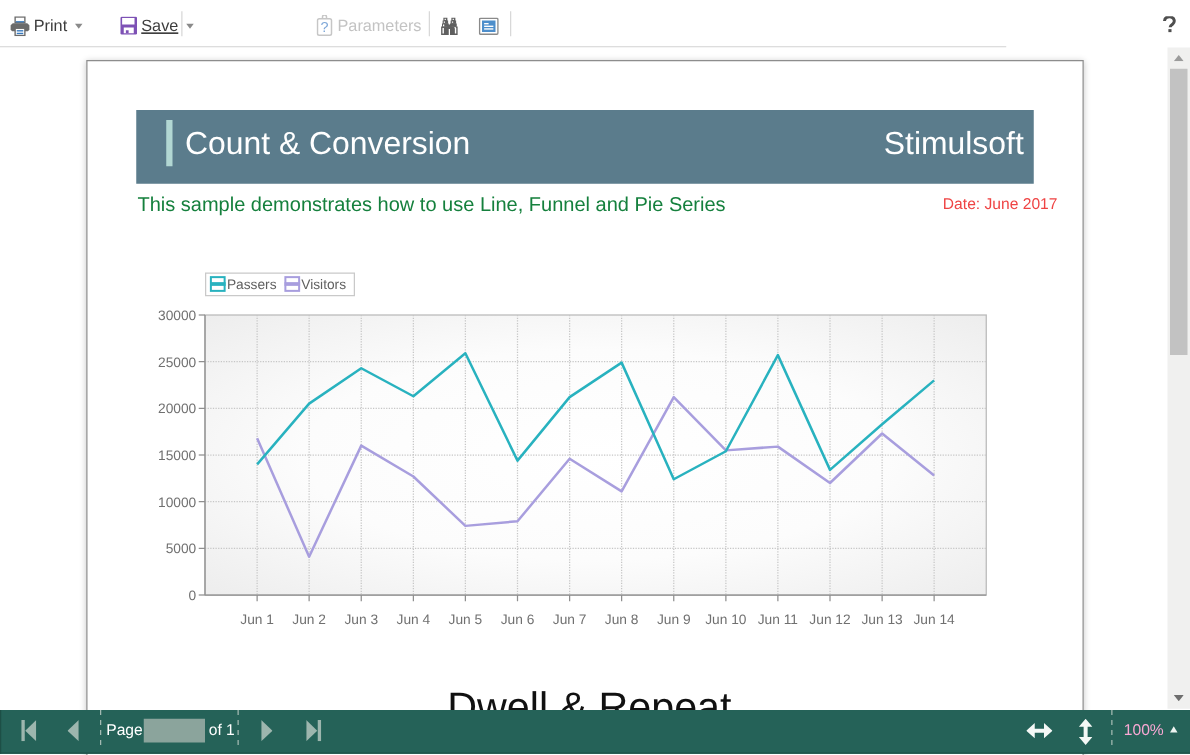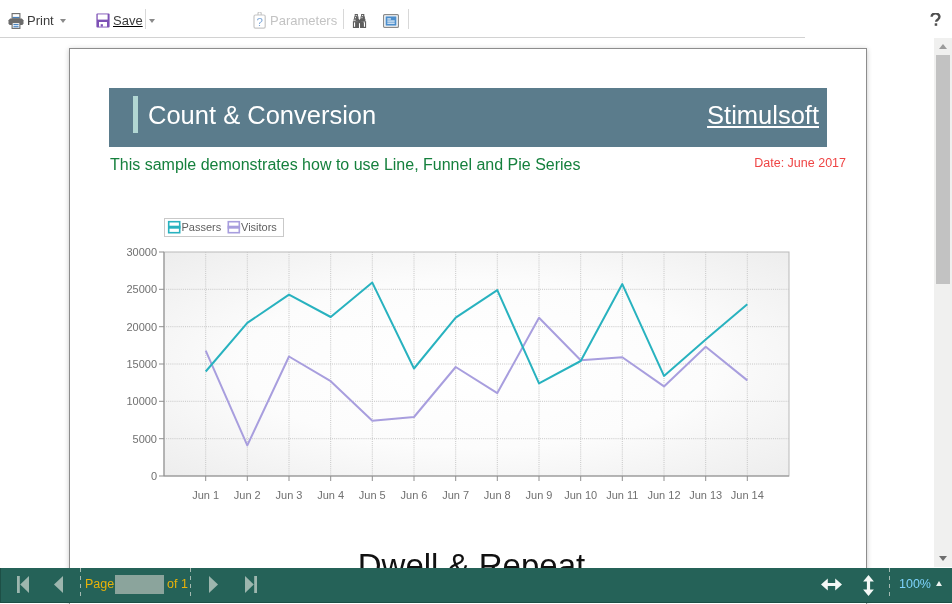--- a/index.html
+++ b/index.html
@@ -20,37 +20,37 @@
   
   #content { position:absolute; left:0; top:38px; width:952px; height:530px; background:#fff; }
   #page { position:absolute; left:69px; top:48px; width:798px; height:570px;
     background:#fff; border:1px solid #8d8d8d; box-shadow:0 1px 5px rgba(0,0,0,0.22); }
 
   #banner { position:absolute; left:109px; top:88px; width:718px; height:59px; background:#5b7c8c; }
   #accent { position:absolute; left:133px; top:96px; width:5px; height:37px; background:#b2d7d3; }
   #title { position:absolute; left:148px; top:88px; height:59px; line-height:54px;
     font-size:25.5px; color:#fff; }
   #stim { position:absolute; right:0; left:109px; width:710px; top:88px; height:57px; line-height:54px;
-    font-size:25.5px; color:#fff; text-align:right;text-decoration:underline; }
+    font-size:25.5px; color:#fff; text-align:right; }
   #subtitle { position:absolute; left:110px; top:156px; font-size:16px; color:#15803d; }
   #datetxt { position:absolute; left:546px; top:156px; width:300px; font-size:12.5px; color:#ef4444; text-align:right; }
 
   #dwell { position:absolute; left:73px; top:547px; width:797px; text-align:center;
     font-size:33px; color:#111; }
 
   
   #sbtrack { position:absolute; left:934px; top:38px; width:18px; height:529px; background:#f0f0ef; }
   #sbthumb { position:absolute; left:936px; top:55px; width:14px; height:229px; background:#c2c2c2; }
 
   
   #statusbar { position:absolute; left:0; top:568px; width:952px; height:35px;
     background:#256258; border-bottom:1.5px solid #1d4f46; border-left:1px solid #1d4f46; }
   .dash { position:absolute; top:0; width:1px; height:32px;
     background:repeating-linear-gradient(to bottom,#a3bab2 0,#a3bab2 4px,transparent 4px,transparent 8px); }
-  .sbtext { position:absolute; font-size:12.5px; color:#eab308; top:9px; }
+  .sbtext { position:absolute; font-size:12.5px; color:#ffffff; top:9px; }
   #pagebox { position:absolute; left:114px; top:7px; width:49px; height:19px; background:#8ba49c; }
 </style>
 </head>
 <body>
 
 <div id="toolbar">
   <div class="tbtn" style="left:8px;">
     <svg width="16" height="16" viewBox="0 0 16 16">
       <rect x="4.1" y="0.6" width="7.8" height="4.6" fill="#fff" stroke="#6b6b6b" stroke-width="1.1"></rect>
       <rect x="4.7" y="3.9" width="6.6" height="1" fill="#3779bd"></rect>
@@ -250,15 +250,15 @@
     <path d="M0 0 V17 L8.8 8.5 z" fill="#9db6ae"></path>
     <rect x="9.2" y="0" width="2.8" height="17" fill="#9db6ae"></rect>
   </svg>
   <svg class="abs" style="left:820px; top:10px;" width="21" height="13" viewBox="0 0 21 13">
     <path d="M0 6.5 L6.8 0.4 V4.9 H14.2 V0.4 L21 6.5 L14.2 12.6 V8.1 H6.8 V12.6 z" fill="#f4f8f6"></path>
   </svg>
   <svg class="abs" style="left:862px; top:7px;" width="11" height="21" viewBox="0 0 11 21">
     <path d="M5.5 0 L10.9 6.4 H7.1 V14.6 H10.9 L5.5 21 L0.1 14.6 H3.9 V6.4 H0.1 z" fill="#f4f8f6"></path>
   </svg>
   <div class="dash" style="left:888px;"></div>
-  <div class="sbtext" style="left:898px; color:#7dd3fc;">100%</div>
+  <div class="sbtext" style="left:898px; color:#f9a8d4;">100%</div>
   <div class="abs" style="left:935px; top:13px; width:0; height:0; border-left:3px solid transparent; border-right:3px solid transparent; border-bottom:5px solid #eef4f1;"></div>
 </div>
 
 </body></html>

